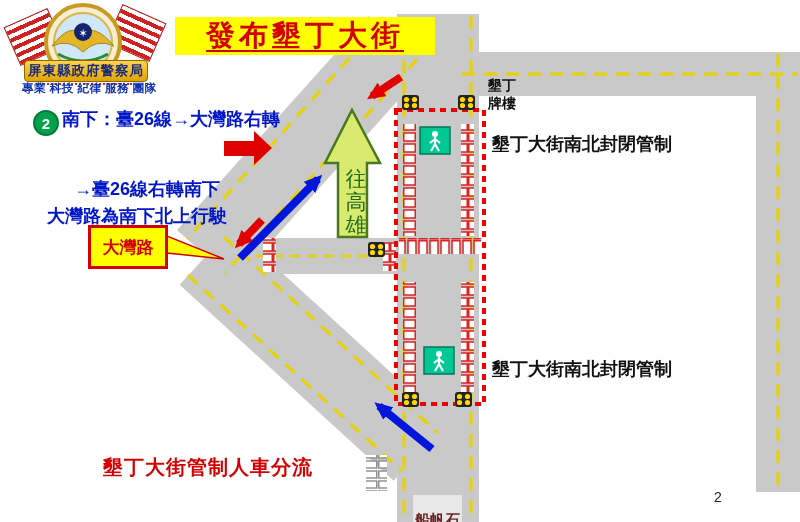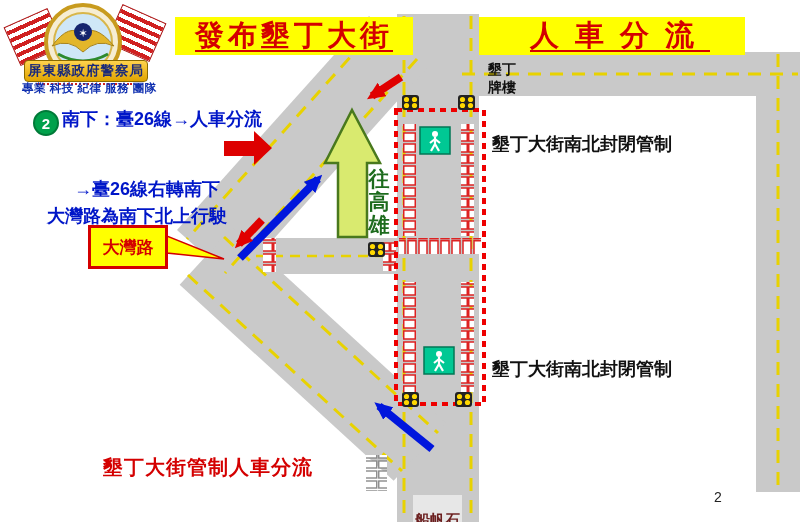--- a/index.html
+++ b/index.html
@@ -6,21 +6,21 @@
   #page{position:relative;width:800px;height:522px;background:#ffffff;overflow:hidden;
         font-family:"Liberation Sans",sans-serif;}
   #map{position:absolute;left:0;top:0;}
   .abs{position:absolute;}
 
   
   .title-seg{position:absolute;top:17px;height:38px;background:#ffff00;color:#d40000;
     display:flex;align-items:center;justify-content:center;font-weight:bold;font-size:29px;
     font-family:"DejaVu Serif","Liberation Serif",serif;
     text-decoration:underline;text-underline-offset:5px;}
-  .title-left{left:175px;width:238px;letter-spacing:4px;}
+  .title-left{left:175px;width:260px;letter-spacing:4px;}
   .title-right{left:479px;width:266px;letter-spacing:16px;text-indent:16px;}
 
   .blue{color:#0016c8;font-weight:bold;}
   .redt{color:#d40000;font-weight:bold;}
   .blackt{color:#111111;font-weight:bold;}
 
   
   .ribbon{position:absolute;width:46px;height:40px;border:1px solid #aa1111;
     background:repeating-linear-gradient(0deg,#d02020 0 4px,#ffffff 4px 8px);}
   .ribbon-l{left:10px;top:16px;transform:rotate(-24deg);}
@@ -35,22 +35,22 @@
   .step-circle{left:33px;top:110px;width:24px;height:24px;border-radius:50%;background:#00a14b;
     border:2px solid #007a38;color:#fff;font-weight:bold;font-size:15px;display:flex;
     align-items:center;justify-content:center;box-sizing:border-box;width:26px;height:26px;}
   .step1{left:62px;top:107px;font-size:18px;}
   .step2{left:74px;top:132px;font-size:18px;margin-top:45px;}
   .dawan-note{left:47px;top:176px;font-size:18px;margin-top:28px;}
   .dawan-box{left:88px;top:225px;width:80px;height:44px;background:#ffff00;border:3px solid #d40000;
     box-sizing:border-box;display:flex;align-items:center;justify-content:center;
     color:#d40000;font-weight:bold;font-size:17px;}
   .kaohsiung{left:340px;top:167px;width:32px;font-size:21px;line-height:23px;color:#1d6b1d;
-    font-weight:bold;word-break:break-all;text-align:center;margin-left:23px;}
-  .archway{left:488px;top:60px;width:32px;font-size:14px;line-height:18px;word-break:break-all;}
+    font-weight:normal;word-break:break-all;text-align:center;}
+  .archway{left:488px;top:76px;width:32px;font-size:14px;line-height:18px;word-break:break-all;}
   .closure-u{left:492px;top:132px;font-size:18px;}
   .closure-l{left:492px;top:357px;font-size:18px;}
   .nb1{left:497px;top:419px;font-size:18px;}
   .nb2{left:511px;top:445px;font-size:18px;}
   .bottom-caption{left:103px;top:454px;font-size:20px;letter-spacing:1px;}
   .chuanfan{left:413px;top:495px;font-size:15px;color:#6b1f1f;font-weight:bold;
     background:rgba(255,255,255,0.55);padding:16px 2px;}
   .page-num{left:714px;top:489px;font-size:14px;color:#222222;}
 </style>
 </head>
@@ -135,38 +135,37 @@
     <use href="#ped" x="420" y="127"></use>
     <use href="#ped" x="424" y="347"></use>
 
     <line x1="240" y1="258" x2="318" y2="179" stroke="#0016dd" stroke-width="8" marker-end="url(#mblue)"></line>
     <line x1="432" y1="449" x2="379" y2="406" stroke="#0016dd" stroke-width="8" marker-end="url(#mblue)"></line>
     <line x1="401" y1="77" x2="372" y2="96" stroke="#e00000" stroke-width="8" marker-end="url(#mred)"></line>
     <line x1="262" y1="220" x2="239" y2="244" stroke="#e00000" stroke-width="8" marker-end="url(#mred)"></line>
   </svg>
 
   <div class="title-seg title-left">發布墾丁大街</div>
-  <div class="title-seg title-right">人車分流</div>
 
   <div class="ribbon ribbon-l abs"></div>
   <div class="ribbon ribbon-r abs"></div>
   <svg class="abs badge" width="82" height="80" viewBox="0 0 82 80">
     <circle cx="41" cy="40" r="37" fill="#f6edd2" stroke="#c89b1e" stroke-width="4"></circle>
     <circle cx="41" cy="40" r="29" fill="#cfe7f7" stroke="#d8b64a" stroke-width="2"></circle>
     <path d="M10 44 Q28 20 40 33 Q52 20 72 44 Q55 36 41 50 Q27 36 10 44 Z" fill="#e3b62a" stroke="#a8831a" stroke-width="1"></path>
     <circle cx="41" cy="30" r="9" fill="#15246e"></circle>
     <text x="41" y="34.5" text-anchor="middle" font-size="11" fill="#ffffff">✶</text>
     <path d="M16 52 Q41 66 66 52" fill="none" stroke="#2d8a2d" stroke-width="3"></path>
   </svg>
   <div class="abs bureau-band">屏東縣政府警察局</div>
   <div class="abs dotline"></div>
   <div class="abs motto">專業 科技 紀律 服務 團隊</div>
 
   <div class="abs step-circle">2</div>
-  <div class="abs blue step1">南下：臺26線→人車分流</div>
+  <div class="abs blue step1">南下：臺26線→大灣路右轉</div>
   <div class="abs blue step2">→臺26線右轉南下</div>
 
   <div class="abs blue dawan-note">大灣路為南下北上行駛</div>
   <div class="abs dawan-box">大灣路</div>
   <div class="abs kaohsiung">往高雄</div>
 
   <div class="abs blackt archway">墾丁牌樓</div>
   <div class="abs blackt closure-u">墾丁大街南北封閉管制</div>
   <div class="abs blackt closure-l">墾丁大街南北封閉管制</div>
 

